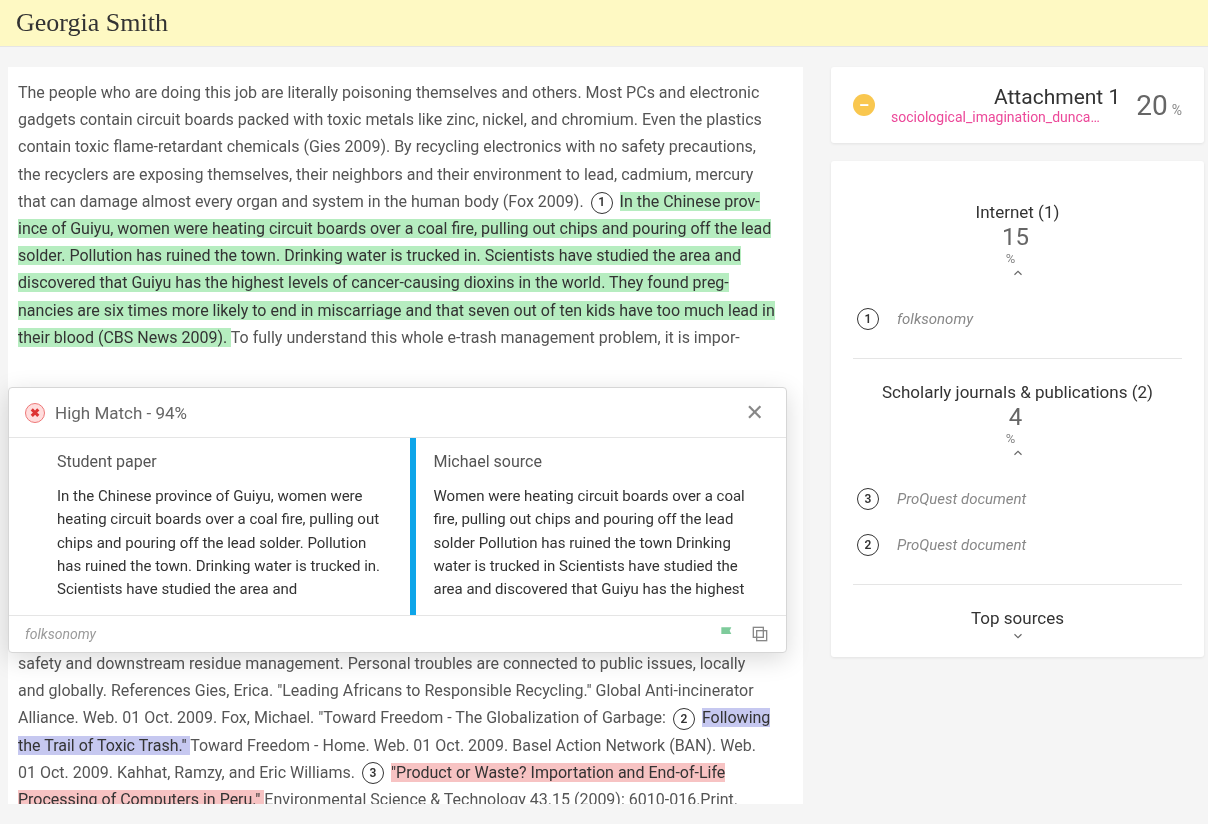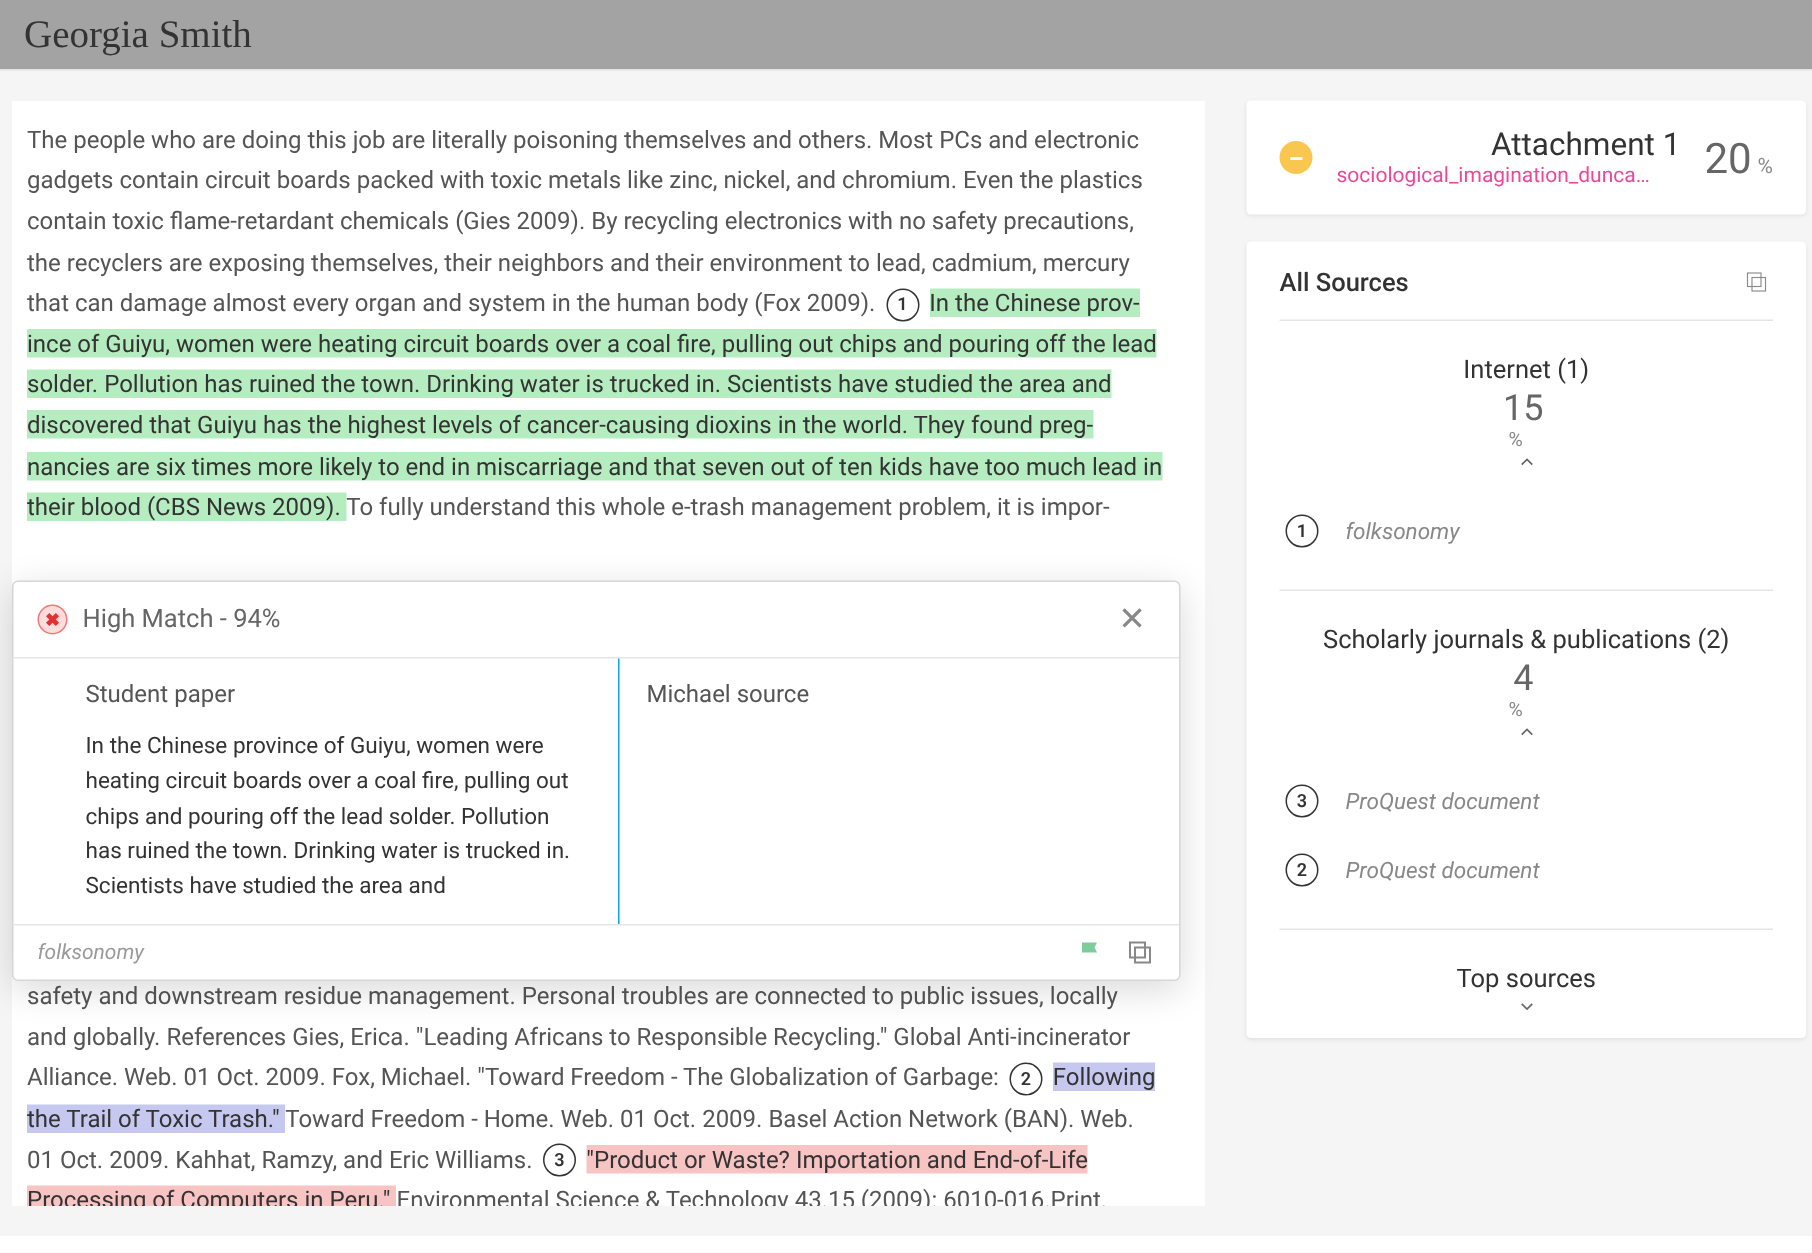--- a/index.html
+++ b/index.html
@@ -1,17 +1,17 @@
 <!DOCTYPE html>
 <html><head>
 <meta charset="utf-8">
 <style>
 * { box-sizing: border-box; margin: 0; padding: 0; }
 body { font-family: -apple-system, BlinkMacSystemFont, "Segoe UI", Roboto, sans-serif; background: #fff; color: #333; font-size: 15px; }
-.topbar { display: flex; justify-content: space-between; align-items: center; padding: 8px 16px; border-bottom: 1px solid #e5e5e5; background: #a3a3a3; }
+.topbar { display: flex; justify-content: space-between; align-items: center; padding: 8px 16px; border-bottom: 1px solid #e5e5e5; background: #fef9c3; }
 .student-name { font-family: Georgia, "Times New Roman", serif; font-size: 26px; font-weight: 400; color: #333; }
 .access-report { display: flex; align-items: center; gap: 8px; color: #333; cursor: pointer; font-size: 16px; }
 .access-report svg { width: 18px; height: 18px; }
 
 .main { display: flex; background: #f5f5f5; height: calc(100vh - 58px); }
 .essay-wrap { flex: 1; padding: 20px 20px 20px 8px; overflow: hidden; position: relative; }
 .essay-scroll { background: #fff; padding: 12px 28px 12px 10px; height: 100%; overflow-y: auto; position: relative; }
 .essay-scroll::-webkit-scrollbar { width: 10px; }
 .essay-scroll::-webkit-scrollbar-thumb { background: #c9c9c9; border-radius: 5px; }
 .essay-text { line-height: 1.7; color: #555; font-size: 16px; }
@@ -21,21 +21,21 @@
 .circ-num { display: inline-flex; align-items: center; justify-content: center; width: 22px; height: 22px; border: 1.6px solid #333; border-radius: 50%; font-size: 12px; font-weight: 600; color: #333; vertical-align: middle; margin: 0 3px; background: #fff; }
 
 
 .match-popover { position: absolute; left: 8px; right: 36px; top: 340px; background: #fff; border: 1px solid #d6d6d6; border-radius: 4px; box-shadow: 0 6px 24px rgba(0,0,0,0.15); }
 .match-header { display: flex; align-items: center; gap: 10px; padding: 12px 16px; border-bottom: 1px solid #e5e5e5; }
 .match-icon { width: 20px; height: 20px; border-radius: 50%; background: #fdd; border: 1px solid #e77; display: flex; align-items: center; justify-content: center; color: #d33; font-size: 12px; font-weight: bold; }
 .match-title { font-size: 17px; color: #666; flex: 1; }
 .match-close { font-size: 22px; color: #888; cursor: pointer; padding: 0 6px; }
 .match-body { display: flex; }
 .match-col { flex: 1; padding: 14px 18px; }
-.match-col:first-child { border-right: 1px solid #0ea5e9; padding-left: 48px; }
+.match-col:first-child { border-right: 6px solid #0ea5e9; padding-left: 48px; }
 .match-col-title { font-size: 16px; color: #555; margin-bottom: 14px; }
 .match-col-text { font-size: 15px; line-height: 1.55; color: #333; }
 .match-footer { display: flex; align-items: center; padding: 8px 16px; border-top: 1px solid #e5e5e5; color: #9a9a9a; font-style: italic; font-size: 14px; }
 .match-footer .spacer { flex: 1; }
 .match-footer .action-ico { width: 20px; height: 20px; margin-left: 12px; cursor: pointer; display:inline-flex; align-items:center; justify-content:center; }
 .match-footer .flag-ico svg path { fill: #7ecb9b; }
 
 
 .side { width: 385px; padding: 20px 0 20px 8px; overflow-y: auto; }
 .card { background: #fff; border-radius: 3px; margin: 0 4px 18px 0; box-shadow: 0 1px 3px rgba(0,0,0,0.08); }
@@ -99,20 +99,21 @@
         <span class="match-title">High Match - 94%</span>
         <span class="match-close">✕</span>
       </div>
       <div class="match-body">
         <div class="match-col">
           <div class="match-col-title">Student paper</div>
           <div class="match-col-text">In the Chinese province of Guiyu, women were heating circuit boards over a coal fire, pulling out chips and pouring off the lead solder. Pollu­tion has ruined the town. Drinking water is trucked in. Scientists have studied the area and</div>
         </div>
         <div class="match-col">
           <div class="match-col-title">Michael source</div>
+          <div class="match-col-text">Women were heating circuit boards over a coal fire, pulling out chips and pouring off the lead solder Pollution has ruined the town Drinking water is trucked in Scientists have studied the area and discovered that Guiyu has the highest</div>
         </div>
       </div>
       <div class="match-footer">
         <span>folksonomy</span>
         <span class="spacer"></span>
         <span class="action-ico flag-ico">
             <svg viewBox="0 0 24 24">
               <path d="M4 3v18M4 4h12l-2 4 2 4H4"></path>
             </svg>
           </span>
@@ -132,28 +133,20 @@
       <div class="attach-info">
         <div class="attach-title">Attachment 1</div>
         <div class="attach-file">sociological_imagination_dunca…</div>
       </div>
       <div>
         <span class="attach-score">20</span><span class="attach-pct">%</span>
       </div>
     </div>
 
     <div class="card sources-card">
-      <div class="src-header">
-        <span class="src-header-title">All Sources</span>
-        <span class="src-header-ico"><span class="pie-ico"></span></span>
-        <span class="src-header-ico copy-ico"><svg viewBox="0 0 24 24">
-              <rect x="4" y="4" width="12" height="12"></rect>
-              <rect x="8" y="8" width="12" height="12"></rect>
-            </svg></span>
-      </div>
 
       <div class="src-group">
         <div class="src-group-head">
           <span class="src-group-title">Internet (1)</span>
           <span class="src-group-score">15</span>
           <span class="src-group-pct">%</span>
           <span class="chev"><svg viewBox="0 0 24 24">
                 <polyline points="6 15 12 9 18 15"></polyline>
               </svg></span>
         </div>

